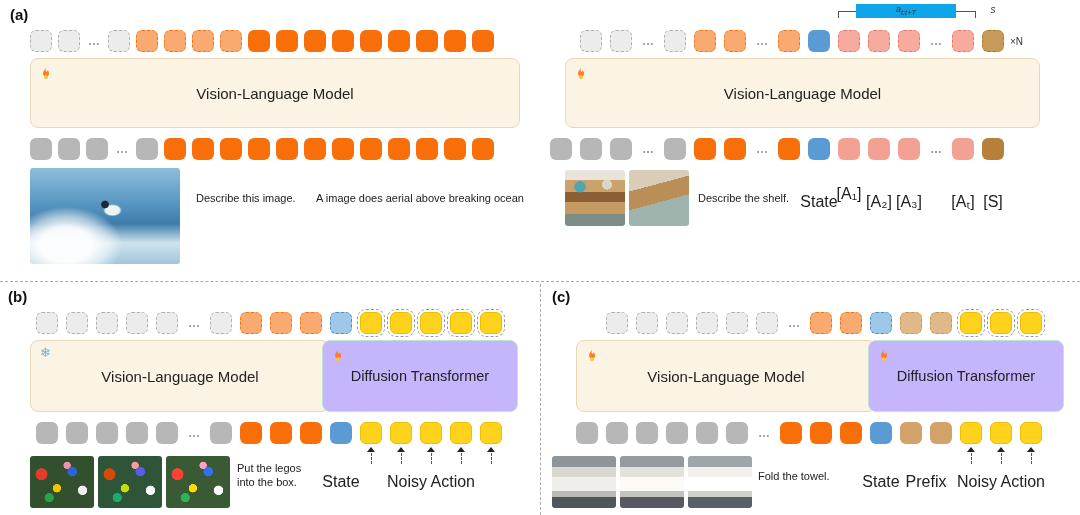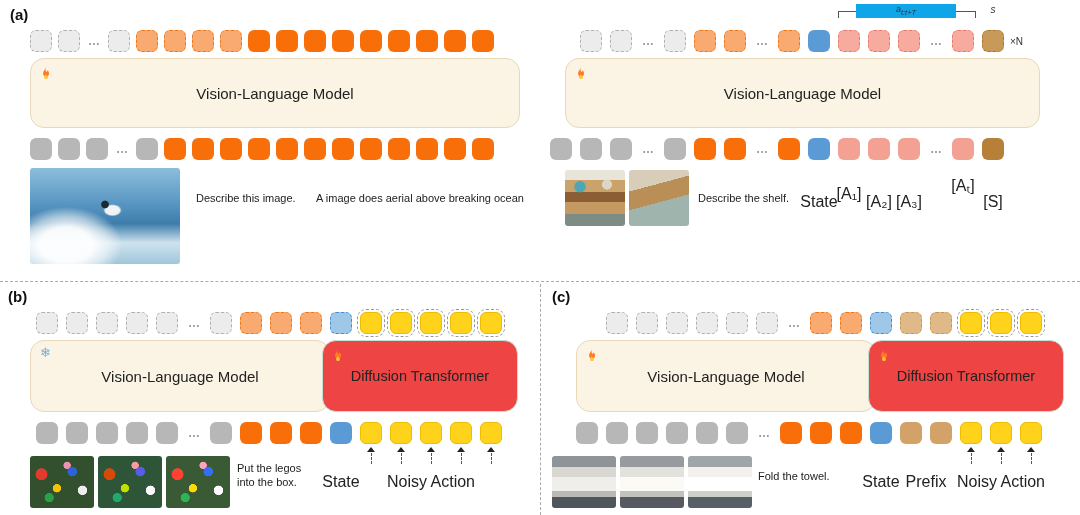--- a/index.html
+++ b/index.html
@@ -28,23 +28,23 @@
   .yellow{background:#ffd21c;border:1px solid #eebc00;}
   .ring{outline:1.5px dashed #979797;outline-offset:2px;}
   .dots{flex:none;width:16px;text-align:center;font-size:12px;font-weight:bold;color:#9a9a9a;line-height:22px;}
   .arrowed{position:relative;}
   .arrowed::after{content:"";position:absolute;left:50%;top:24px;transform:translateX(-50%);
                   width:0;height:0;border-left:4px solid transparent;border-right:4px solid transparent;
                   border-bottom:5px solid #222;}
   .arrowed::before{content:"";position:absolute;left:50%;top:30px;height:11px;border-left:1.5px dashed #555;}
 
   
-  .mbox{position:absolute;border-radius:14px;display:flex;align-items:center;justify-content:center;box-sizing:border-box;text-align:right;}
+  .mbox{position:absolute;border-radius:8px;display:flex;align-items:center;justify-content:center;box-sizing:border-box;text-align:right;}
   .beige{background:#fbf4e4;border:1px solid #e7d9b8;}
-  .mint{background:#ef4444;border:1px solid #bfe2d2;z-index:2;}
+  .mint{background:#c4b5fd;border:1px solid #bfe2d2;z-index:2;}
   .mlabel{font-size:15px;color:#222;}
   .cicon{position:absolute;left:9px;top:6px;width:12px;height:15px;}
   .snow{position:absolute;left:9px;top:4px;font-size:13px;color:#6fb3e0;line-height:15px;}
 
   
   .cap{position:absolute;font-size:11px;color:#222;line-height:1.25;}
   .capc{text-align:center;}
   .small{font-size:16px;}
 
   
@@ -187,21 +187,21 @@
       <div class="tok pink"></div>
       <div class="tok brown"></div>
     </div>
   <div class="photo ph-shelf1" style="left:565px;top:170px;width:60px;height:56px"></div>
   <div class="photo ph-shelf2" style="left:629px;top:170px;width:60px;height:56px"></div>
   <div class="cap" style="left:698px;top:192px">Describe the shelf.</div>
   <div class="cap small capc" style="left:797px;top:192px;width:44px">State</div>
   <div class="cap small capc" style="left:834px;top:184px;width:30px">[A₁]</div>
   <div class="cap small capc" style="left:864px;top:192px;width:30px">[A₂]</div>
   <div class="cap small capc" style="left:894px;top:192px;width:30px">[A₃]</div>
-  <div class="cap small capc" style="left:948px;top:176px;width:30px">[Aₜ]</div>
+  <div class="cap small capc" style="left:948px;top:192px;width:30px">[Aₜ]</div>
   <div class="cap small capc" style="left:978px;top:192px;width:30px">[S]</div>
 
   <div class="plabel" style="left:8px;top:288px">(b)</div>
   <div class="trow g8" style="left:36px;top:312px">
       <div class="tok gray-d"></div>
       <div class="tok gray-d"></div>
       <div class="tok gray-d"></div>
       <div class="tok gray-d"></div>
       <div class="tok gray-d"></div>
       <div class="dots">…</div>

